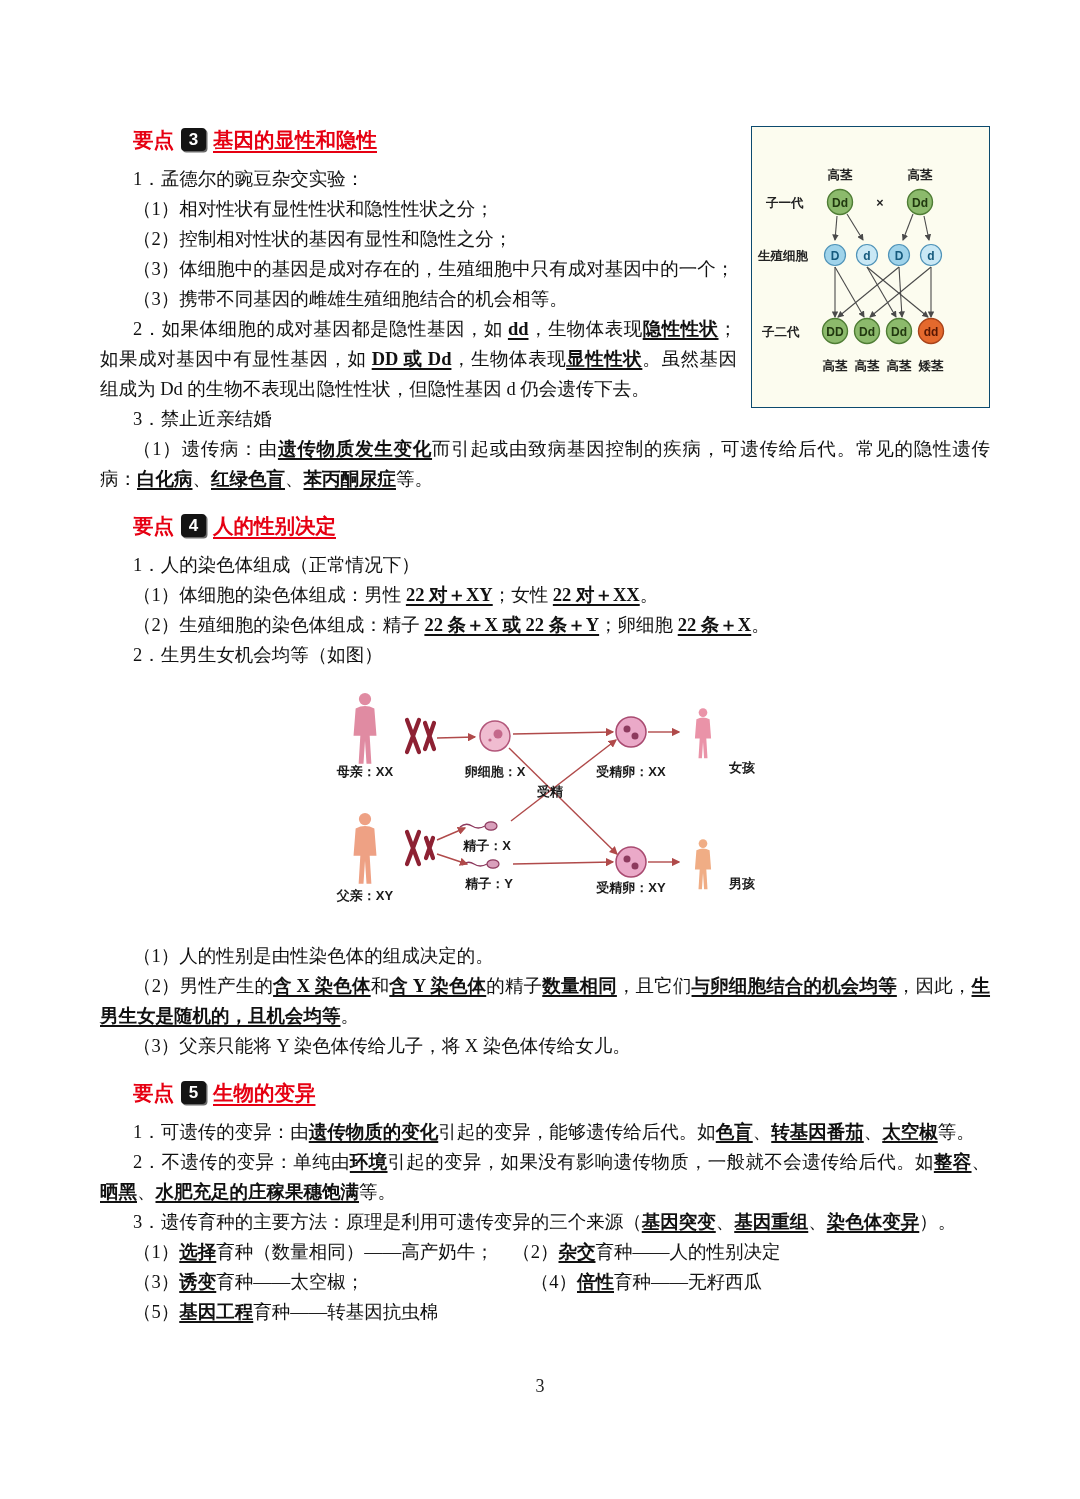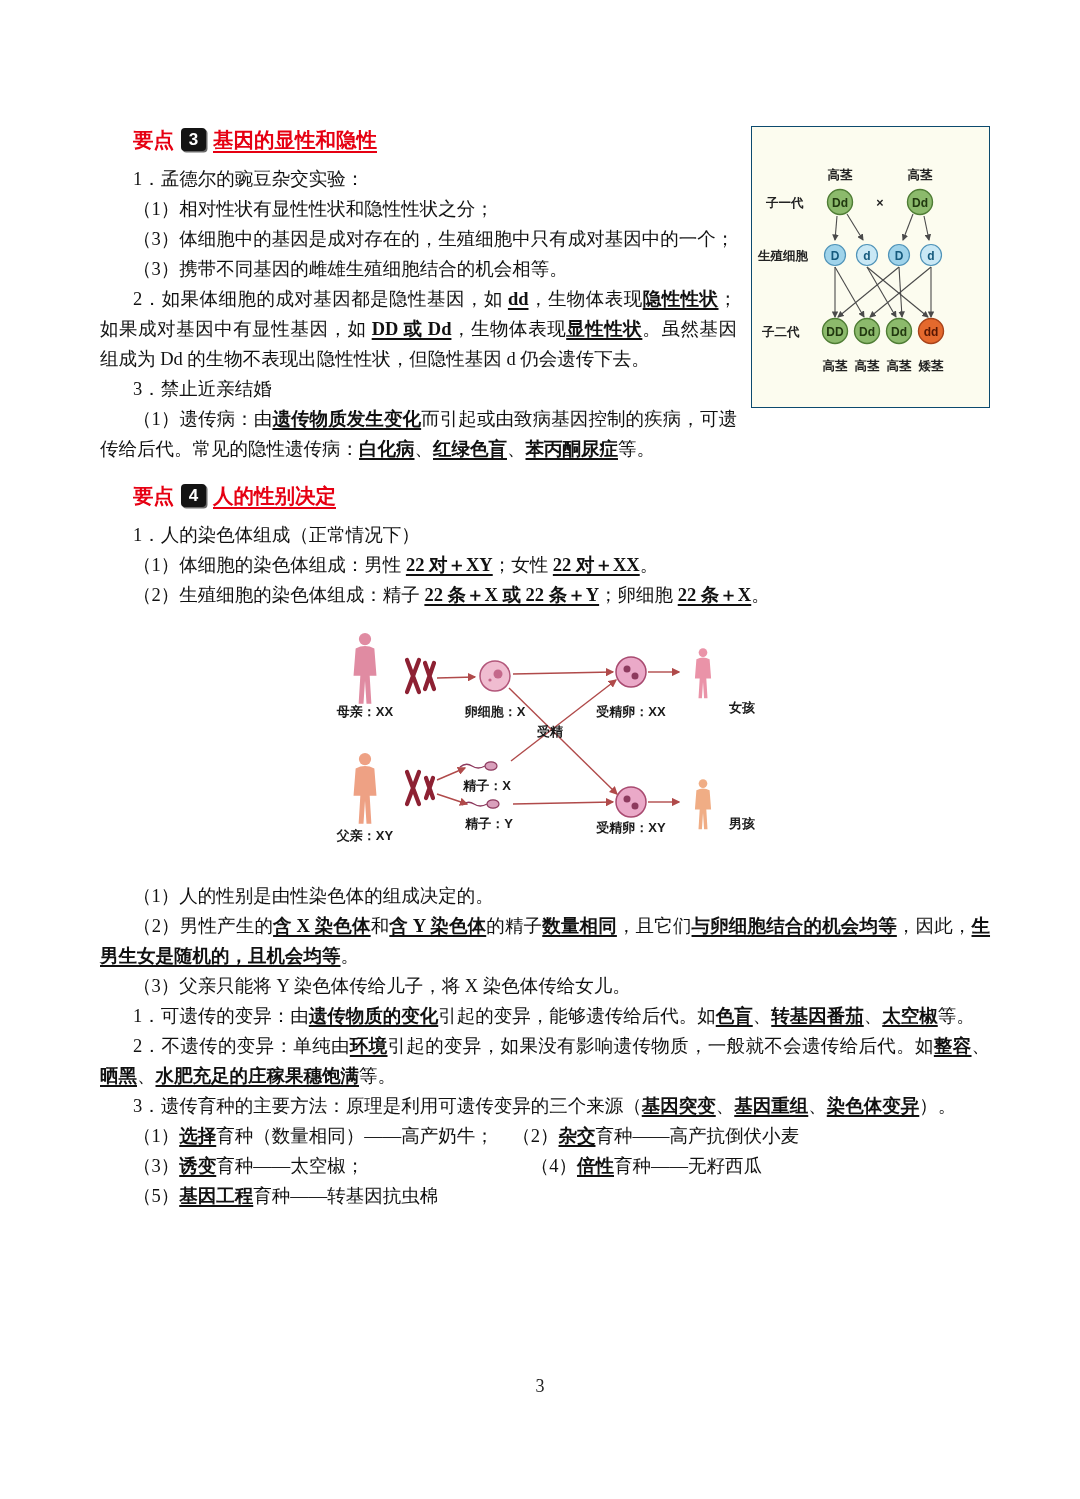--- a/index.html
+++ b/index.html
@@ -121,36 +121,38 @@
           <text x="179" y="243" text-anchor="middle" class="plab">矮茎</text>
         </svg>
       </aside>
 
       <div class="heading">
         <span class="h-label">要点</span><span class="h-badge">3</span><span class="h-title">基因的显性和隐性</span>
       </div>
       <div class="paras">
           <div class="para"><span class="run">1．孟德尔的豌豆杂交实验：</span></div>
           <div class="para"><span class="run">（1）相对性状有显性性状和隐性性状之分；</span></div>
+          <div class="para"><span class="run">（2）控制相对性状的基因有显性和隐性之分；</span></div>
           <div class="para"><span class="run">（3）体细胞中的基因是成对存在的，生殖细胞中只有成对基因中的一个；</span></div>
           <div class="para"><span class="run">（3）携带不同基因的雌雄生殖细胞结合的机会相等。</span></div>
           <div class="para"><span class="run">2．如果体细胞的成对基因都是隐性基因，如 </span><span class="hl">dd</span><span class="run">，生物体表现</span><span class="hl">隐性性状</span><span class="run">；如果成对基因中有显性基因，如 </span><span class="hl">DD 或 Dd</span><span class="run">，生物体表现</span><span class="hl">显性性状</span><span class="run">。虽然基因组成为 Dd 的生物不表现出隐性性状，但隐性基因 d 仍会遗传下去。</span></div>
           <div class="para"><span class="run">3．禁止近亲结婚</span></div>
           <div class="para"><span class="run">（1）遗传病：由</span><span class="hl">遗传物质发生变化</span><span class="run">而引起或由致病基因控制的疾病，可遗传给后代。常见的隐性遗传病：</span><span class="hl">白化病</span><span class="run">、</span><span class="hl">红绿色盲</span><span class="run">、</span><span class="hl">苯丙酮尿症</span><span class="run">等。</span></div>
         </div>
     </section>
 
     <section class="section">
       <div class="heading">
         <span class="h-label">要点</span><span class="h-badge">4</span><span class="h-title">人的性别决定</span>
       </div>
       <div class="paras">
           <div class="para"><span class="run">1．人的染色体组成（正常情况下）</span></div>
           <div class="para"><span class="run">（1）体细胞的染色体组成：男性 </span><span class="hl">22 对＋XY</span><span class="run">；女性 </span><span class="hl">22 对＋XX</span><span class="run">。</span></div>
           <div class="para"><span class="run">（2）生殖细胞的染色体组成：精子 </span><span class="hl">22 条＋X 或 22 条＋Y</span><span class="run">；卵细胞 </span><span class="hl">22 条＋X</span><span class="run">。</span></div>
+          <div class="para"><span class="run">2．生男生女机会均等（如图）</span></div>
         </div>
 
       <figure class="sex-fig">
         <svg width="440" height="252" viewBox="0 0 440 252">
           <defs>
             <marker id="arrR" viewBox="0 0 10 10" refX="8.5" refY="5" markerWidth="6" markerHeight="6" orient="auto-start-reverse">
               <path d="M0,0L10,5L0,10z" fill="#b04a4a"></path>
             </marker>
             <g id="personShape">
               <circle cx="0" cy="-34" r="7.2"></circle>
@@ -229,25 +231,28 @@
       </figure>
 
       <div class="paras">
           <div class="para"><span class="run">（1）人的性别是由性染色体的组成决定的。</span></div>
           <div class="para"><span class="run">（2）男性产生的</span><span class="hl">含 X 染色体</span><span class="run">和</span><span class="hl">含 Y 染色体</span><span class="run">的精子</span><span class="hl">数量相同</span><span class="run">，且它们</span><span class="hl">与卵细胞结合的机会均等</span><span class="run">，因此，</span><span class="hl">生男生女是随机的，且机会均等</span><span class="run">。</span></div>
           <div class="para"><span class="run">（3）父亲只能将 Y 染色体传给儿子，将 X 染色体传给女儿。</span></div>
         </div>
     </section>
 
     <section class="section">
+      <div class="heading">
+        <span class="h-label">要点</span><span class="h-badge">5</span><span class="h-title">生物的变异</span>
+      </div>
       <div class="paras">
           <div class="para"><span class="run">1．可遗传的变异：由</span><span class="hl">遗传物质的变化</span><span class="run">引起的变异，能够遗传给后代。如</span><span class="hl">色盲</span><span class="run">、</span><span class="hl">转基因番茄</span><span class="run">、</span><span class="hl">太空椒</span><span class="run">等。</span></div>
           <div class="para"><span class="run">2．不遗传的变异：单纯由</span><span class="hl">环境</span><span class="run">引起的变异，如果没有影响遗传物质，一般就不会遗传给后代。如</span><span class="hl">整容</span><span class="run">、</span><span class="hl">晒黑</span><span class="run">、</span><span class="hl">水肥充足的庄稼果穗饱满</span><span class="run">等。</span></div>
           <div class="para"><span class="run">3．遗传育种的主要方法：原理是利用可遗传变异的三个来源（</span><span class="hl">基因突变</span><span class="run">、</span><span class="hl">基因重组</span><span class="run">、</span><span class="hl">染色体变异</span><span class="run">）。</span></div>
-          <div class="para"><span class="run">（1）</span><span class="hl">选择</span><span class="run">育种（数量相同）——高产奶牛；　</span><span class="run">（2）</span><span class="hl">杂交</span><span class="run">育种——高产抗倒伏小麦</span></div>
+          <div class="para"><span class="run">（1）</span><span class="hl">选择</span><span class="run">育种（数量相同）——高产奶牛；　</span><span class="run">（2）</span><span class="hl">杂交</span><span class="run">育种——人的性别决定</span></div>
           <div class="para"><span class="run">（3）</span><span class="hl">诱变</span><span class="run">育种——太空椒；　　　　　　　　　</span><span class="run">（4）</span><span class="hl">倍性</span><span class="run">育种——无籽西瓜</span></div>
           <div class="para"><span class="run">（5）</span><span class="hl">基因工程</span><span class="run">育种——转基因抗虫棉</span></div>
         </div>
     </section>
 
   </div>
 
   <div class="page-number">3</div>
 </div>
 

